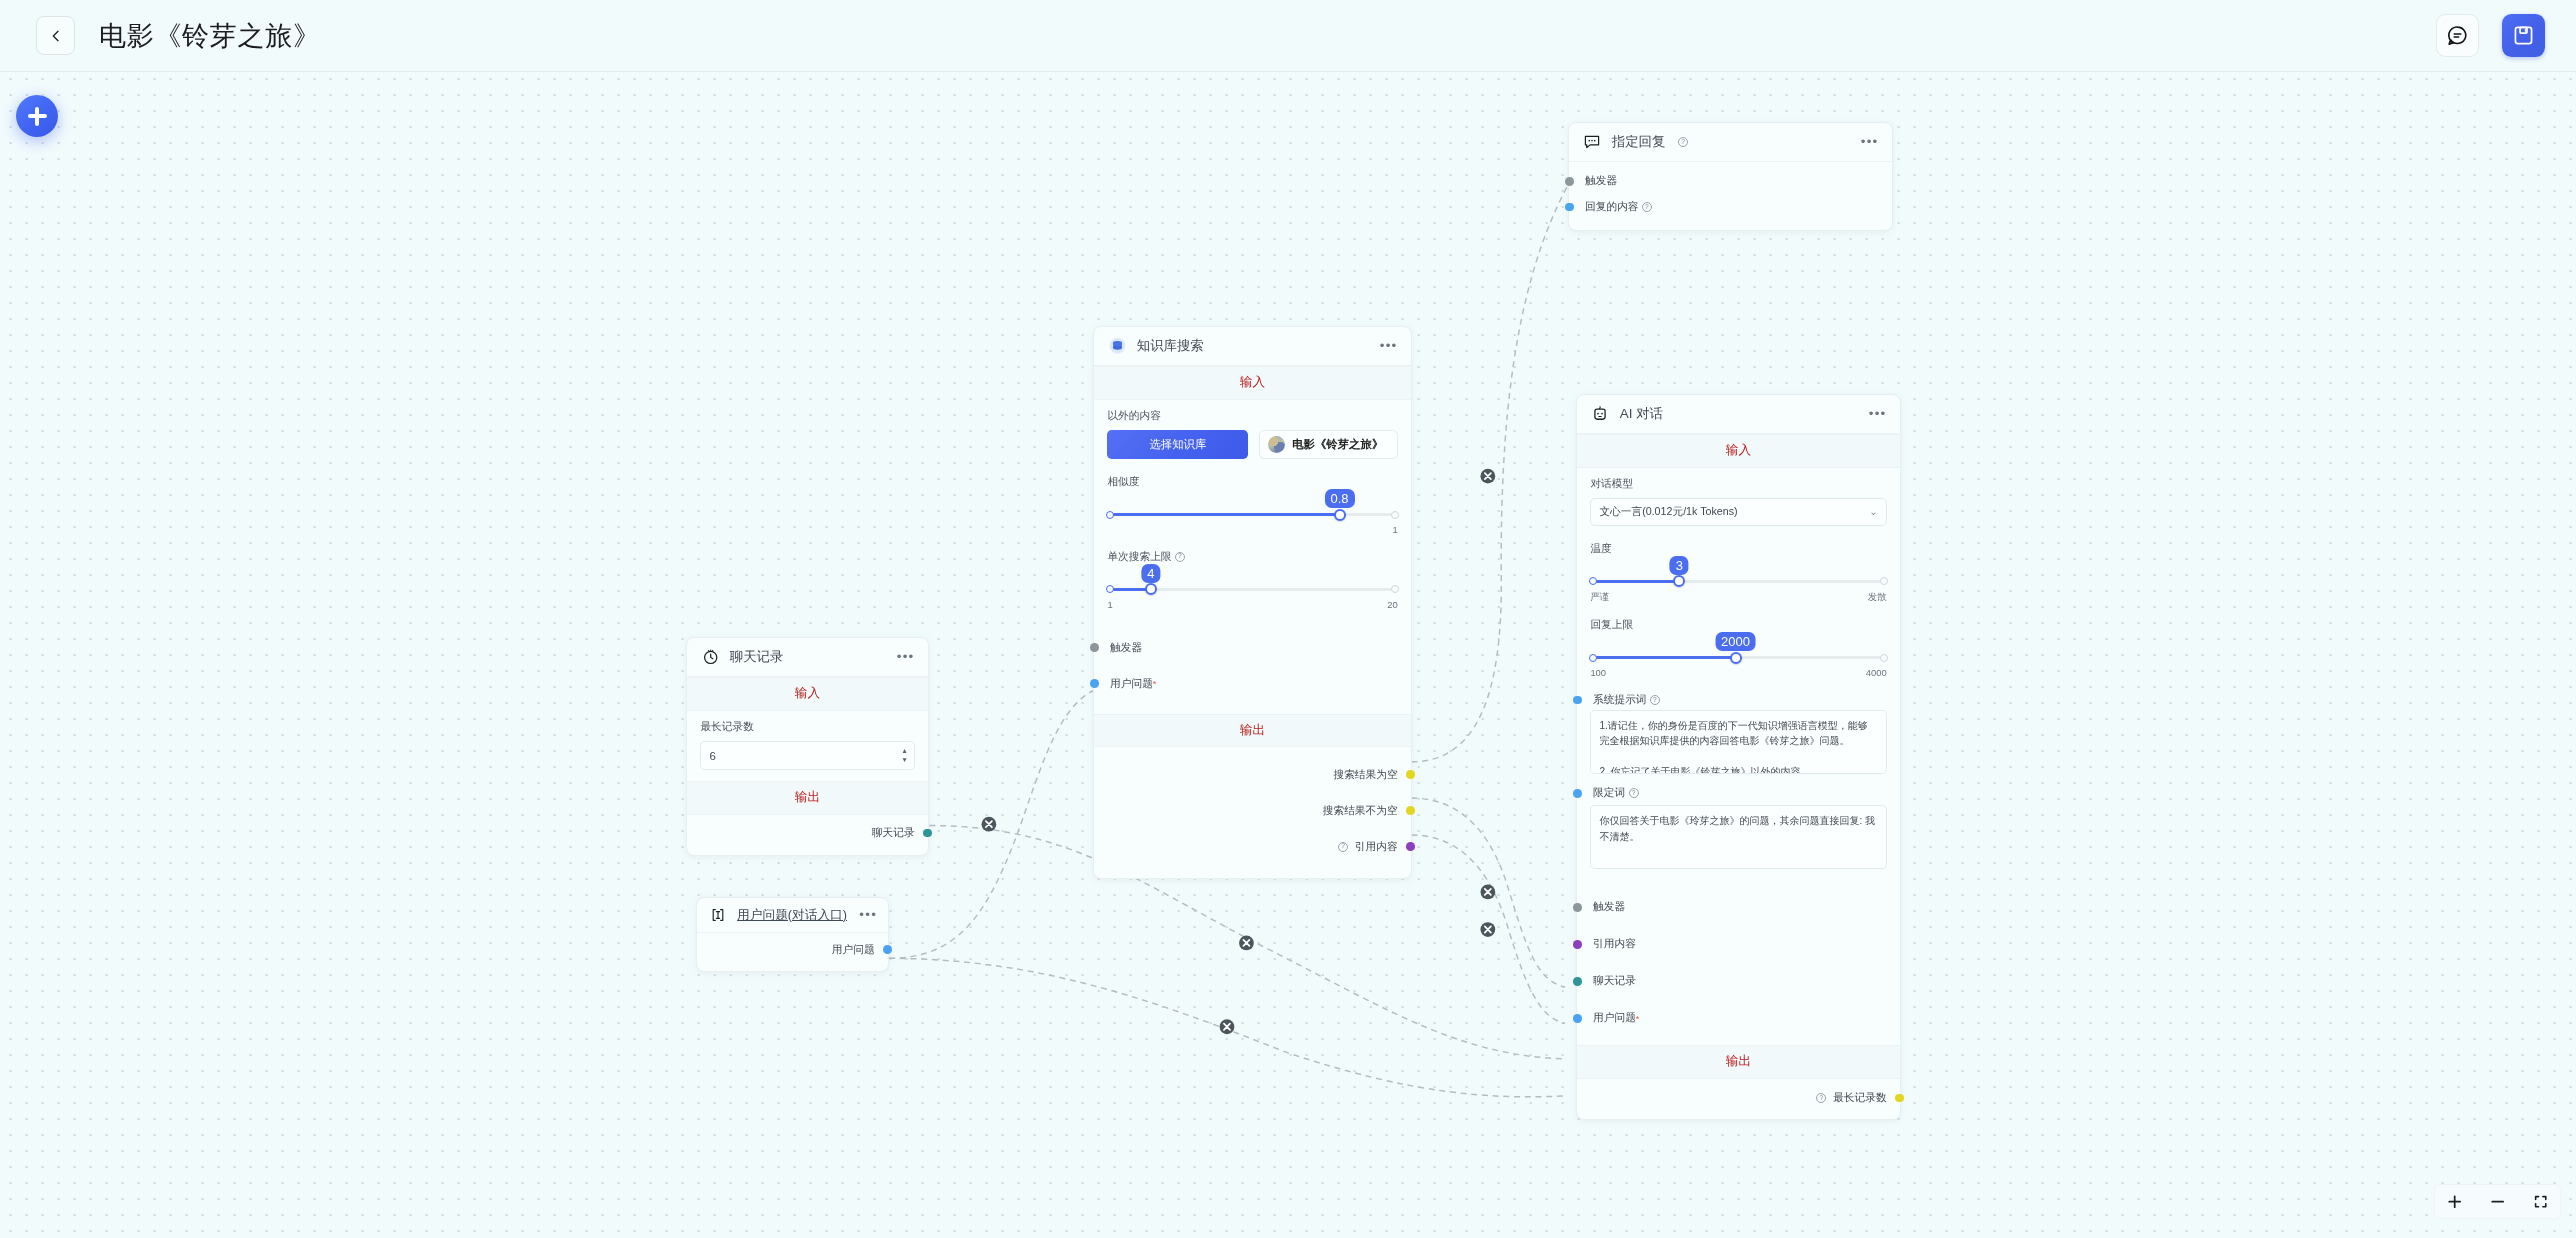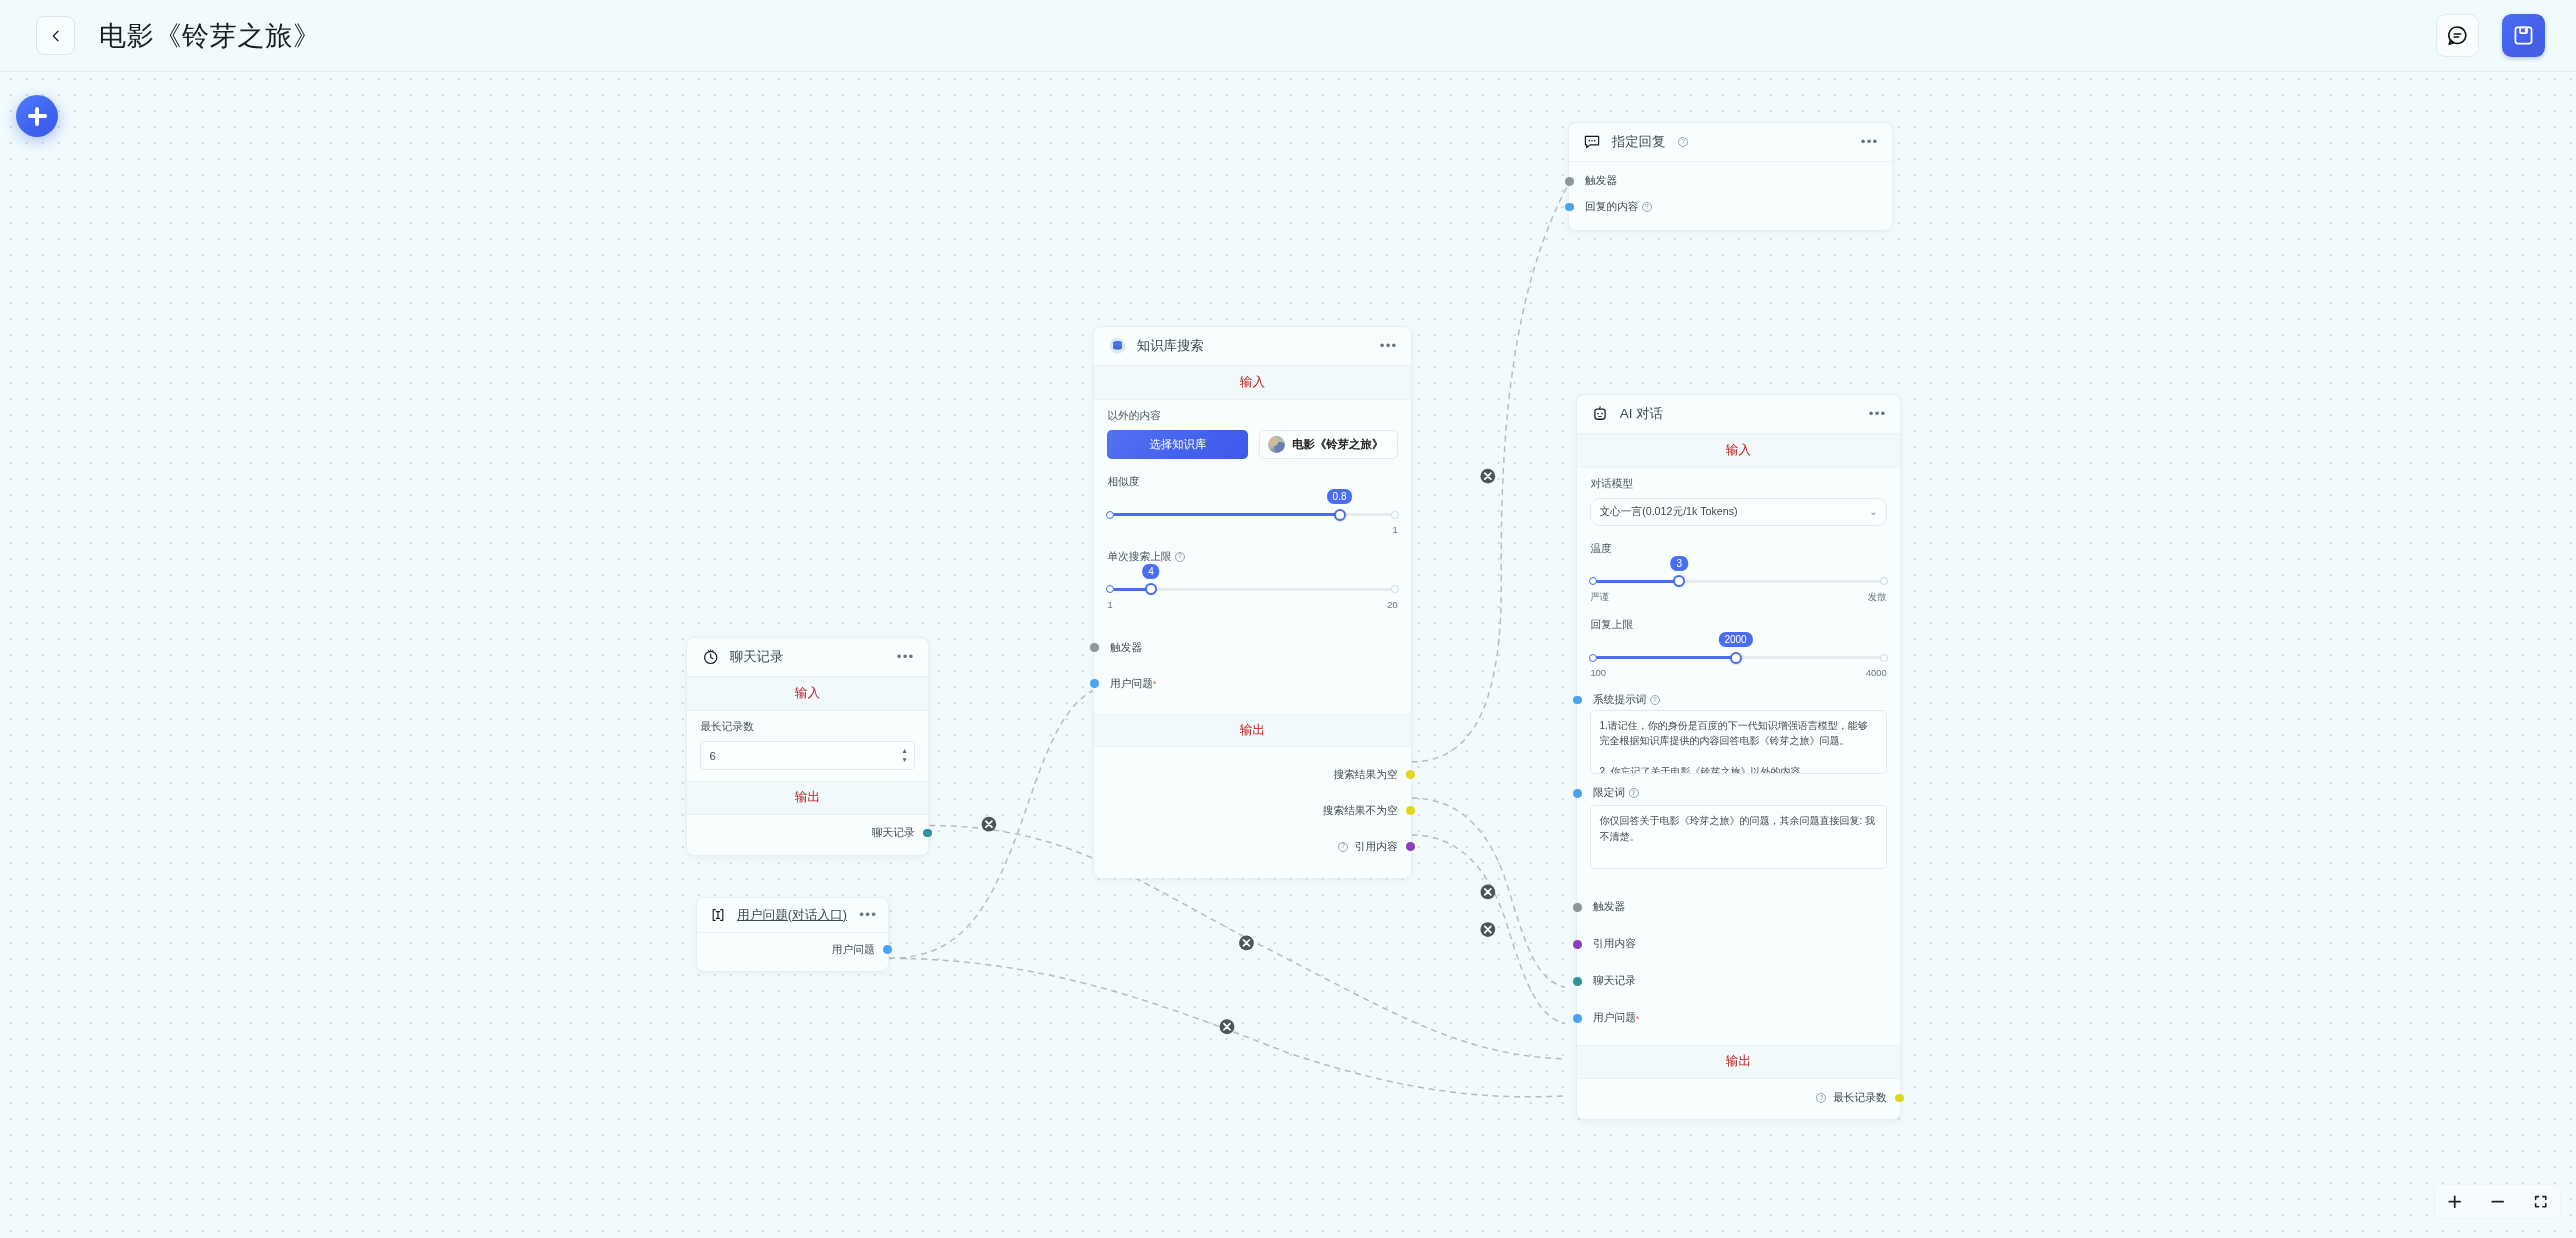--- a/index.html
+++ b/index.html
@@ -135,34 +135,34 @@
   .slider-wrap { position: relative; margin: 20px 0 4px; height: 10.7px; }
   .track { position:absolute; left:0; right:0; top: 4px; height: 2.7px; background:#e6ecee; border-radius:1.3px;}
   .track-fill { position:absolute; left:0; top: 4px; height: 2.7px; background:#4b6ef0; border-radius:1.3px;}
   .cap { position:absolute; top:1.3px; width:8px;height:8px;border-radius:50%;border:1.3px solid #cfd8dc;background:#f8fdfe;}
   .cap.l { left:-1.3px; }
   .cap.r { right:-1.3px; }
   .cap.on { border-color:#4b6ef0; }
   .knob { position:absolute; top:-0.7px; width:12px;height:12px;border-radius:50%;
           background:#fff;border:2px solid #4b6ef0; transform: translateX(-6px); box-shadow:0 0.7px 2px rgba(0,0,0,.18);}
   .bubble { position:absolute; top:-20px; transform: translateX(-50%);
-            background:#4b6ef0; color:#fff; font-size:10px; padding:2px 6px; border-radius:6.7px; white-space:nowrap;}
+            background:#4b6ef0; color:#fff; font-size:13px; padding:2px 6px; border-radius:6.7px; white-space:nowrap;}
   .scale { display:flex; justify-content:space-between; font-size:9.4px; color:#69727a; margin-top:2.7px;}
   .scale.right-only { justify-content:flex-end; }
 
   textarea.ta {
     width: 100%; resize: none;
     border: 0.7px solid #e1eaec; border-radius: 4.7px;
     background: #fcffff; color: #404850;
     font-family: "Liberation Sans","DejaVu Sans",sans-serif;
     font-size: 10px; line-height: 1.55; padding: 6.7px 8px;
   }
   select.sel, .selbox {
     width: 100%; height: 28px;
-    border: 0.7px solid #e1eaec; border-radius: 10px;
+    border: 0.7px solid #e1eaec; border-radius: 5px;
     background: #fcffff; color: #3f474e; font-size: 10.7px;
     padding: 0 8px; display:flex; align-items:center;
     font-family: "Liberation Sans","DejaVu Sans",sans-serif;
   }
   .selbox .chev { margin-left:auto; color:#7f8a92; font-size: 10px; }
 
   .kb-row { display: flex; align-items: center; gap: 10.7px; }
   .kb-pick {
     flex: 0 0 141px; height: 29.5px; border-radius: 4.7px;
     background: linear-gradient(135deg,#5570f4 0%,#4462ef 55%,#3d5ae8 100%);

